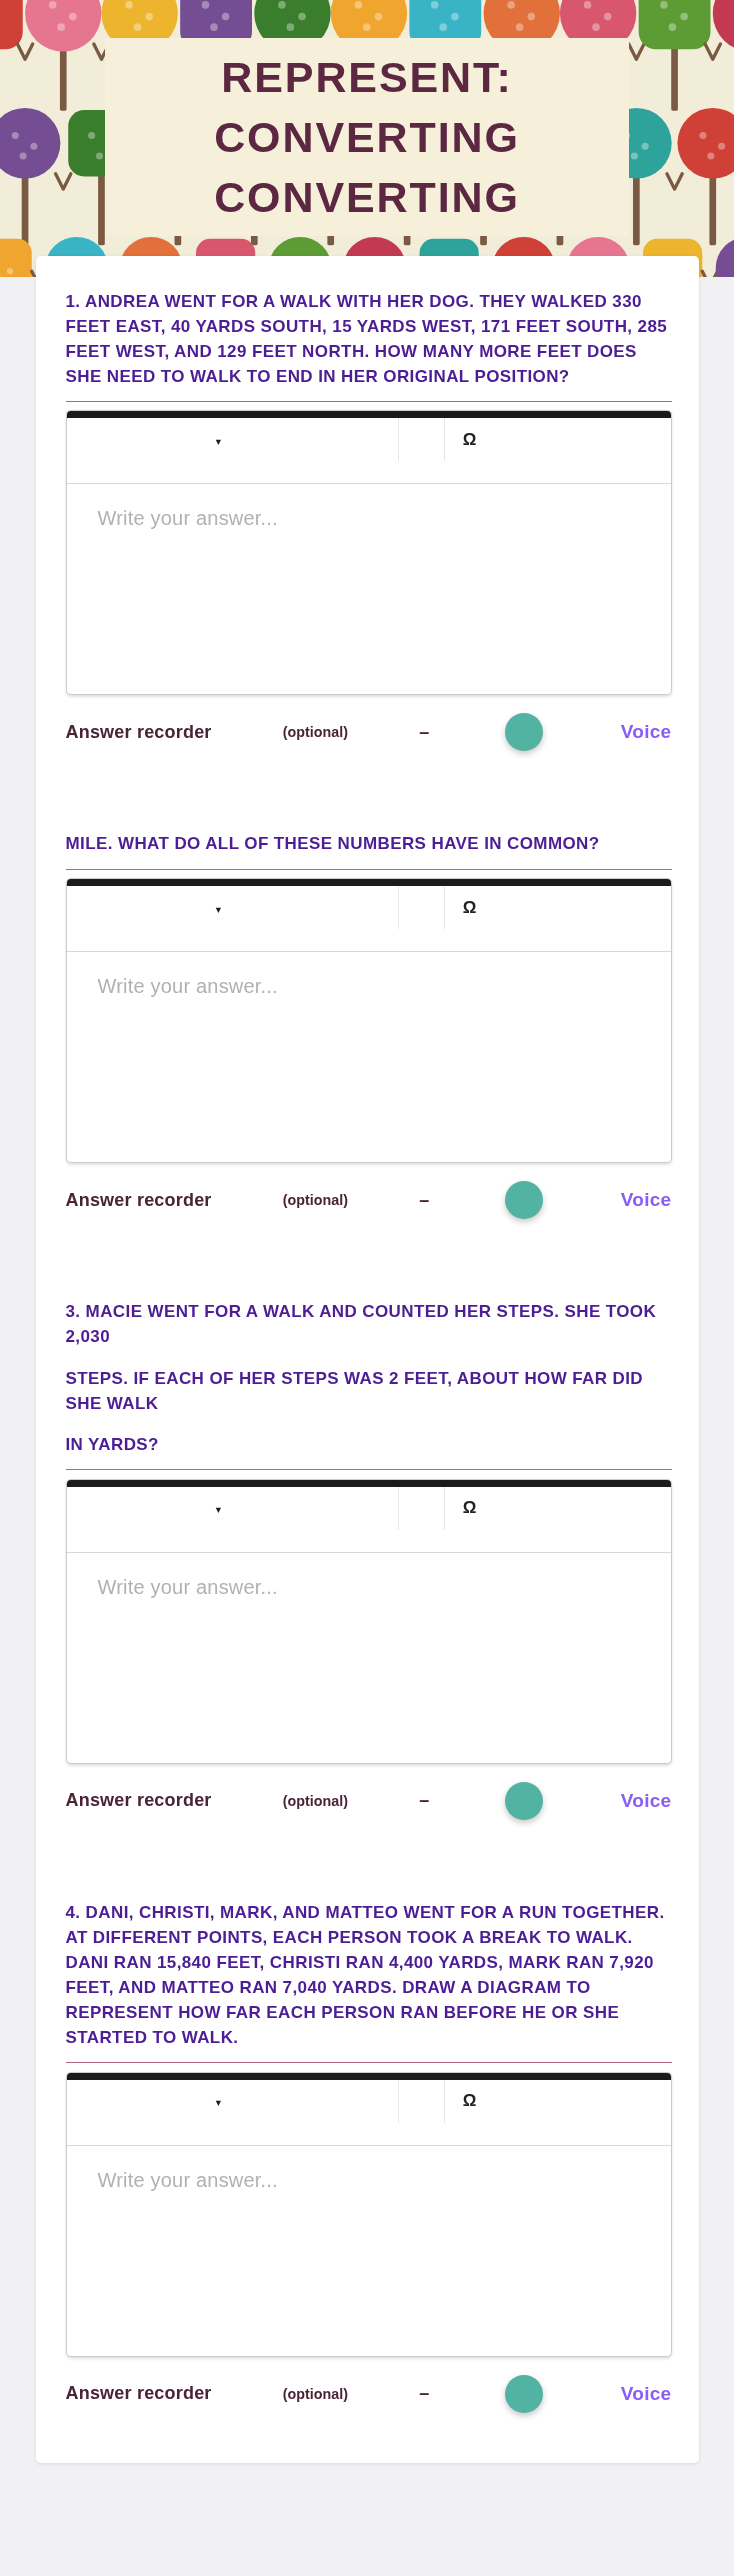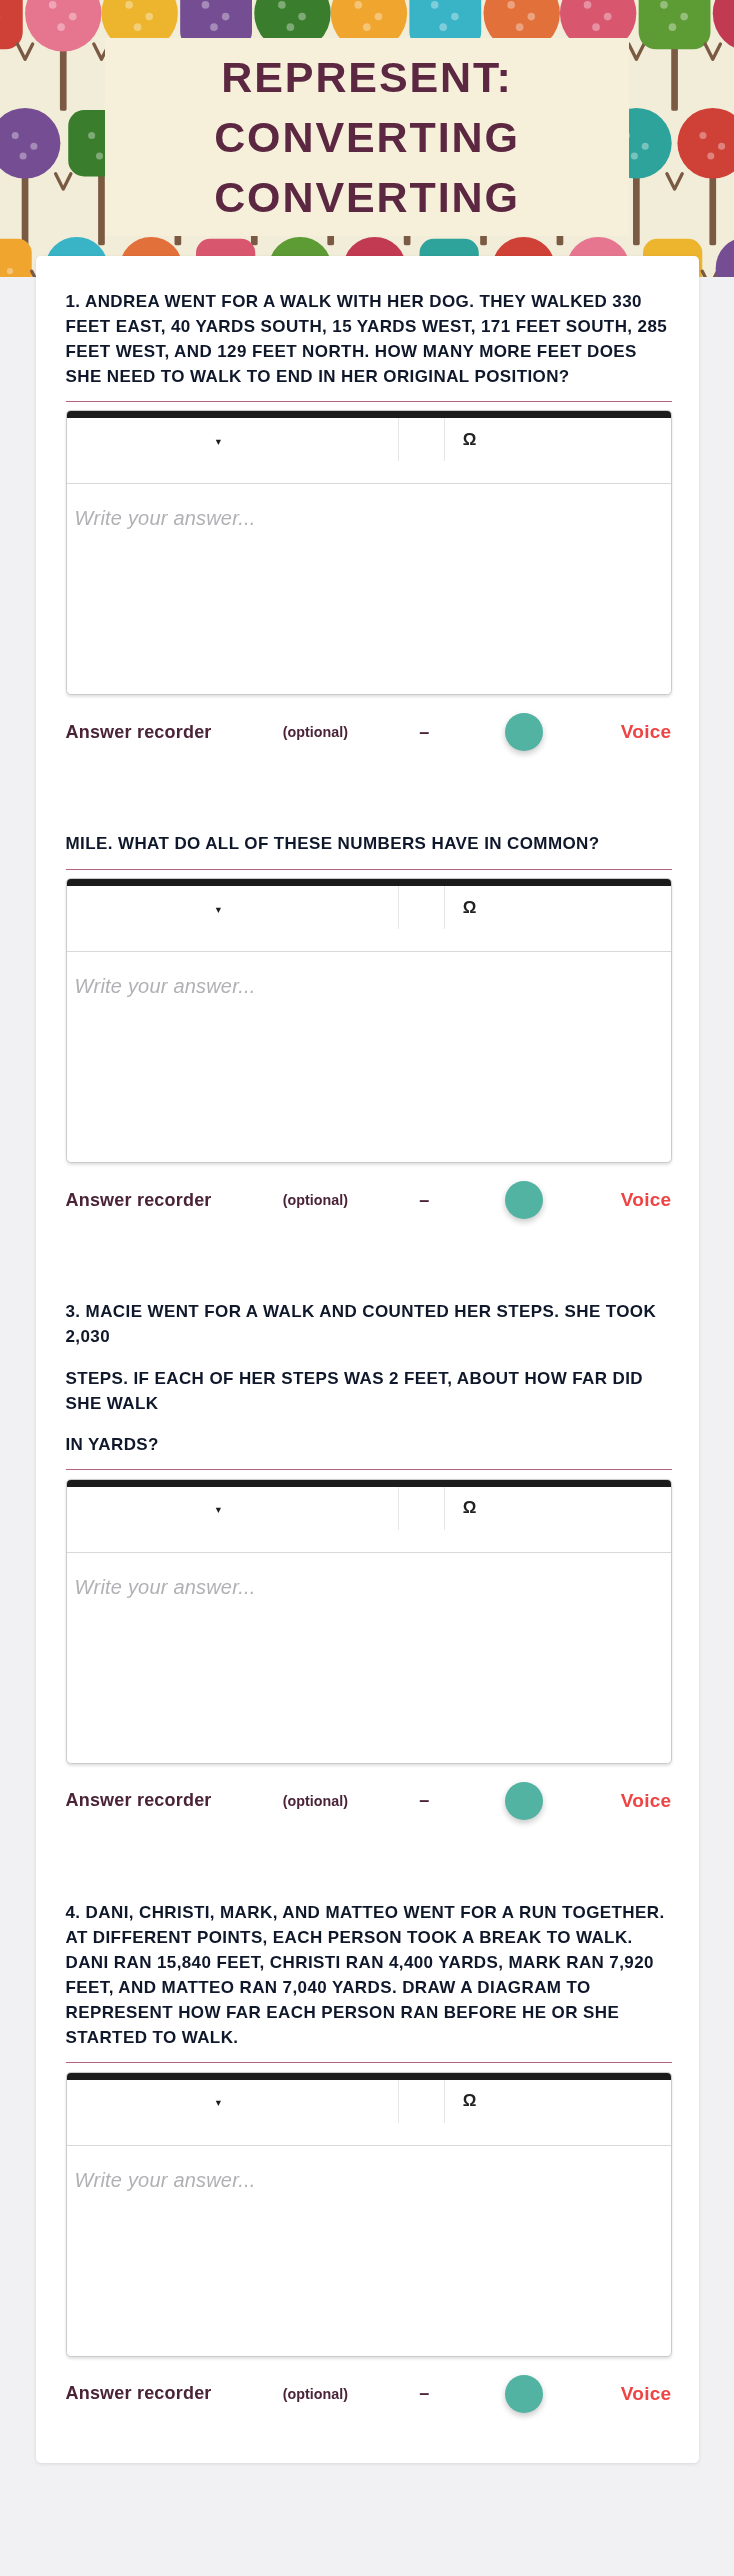--- a/index.html
+++ b/index.html
@@ -46,21 +46,21 @@
     box-sizing:border-box;
     background:#ffffff;
     border-radius:4.8px;
     box-shadow:0 1px 3.8px rgba(0,0,0,.10);
     padding:32.5px 27px 50px 30px;
   }
   .question-block{margin-bottom:80px;}
   .question-block:last-child{margin-bottom:0;}
   .question-text p{
     margin:0 0 16.2px;
-    color:#0f172a;
+    color:#4c1d95;
     font-size:17px;
     line-height:25px;
     font-weight:700;
     letter-spacing:0.4px;
   }
   .question-text p:last-child{margin-bottom:0;}
   .qdivider{
     border:none;
     border-top:1px solid #b2617f;
     margin:12.4px 0 8.6px;
@@ -107,24 +107,23 @@
     width:42px;height:42px;
     background:none;border:none;cursor:pointer;
     color:#222222;
     font-size:17px;font-weight:600;
     font-family:"Liberation Sans", sans-serif;
     padding:0;
   }
   .answer{
     min-height:210px;
     box-sizing:border-box;
-    padding:23px 8px;
+    padding:23px 31px;
     border-radius:0 0 4.8px 4.8px;
     cursor:text;
-    font-style:italic;
   }
   .ph{
     color:#b1b1b5;
     font-size:20px;
     letter-spacing:0.2px;
   }
   
   .recorder{
     display:flex;
     align-items:center;
@@ -135,21 +134,21 @@
   .rec-opt{font-size:14.3px;font-weight:700;color:#4a2337;margin-left:6.7px;}
   .rec-dash{font-size:18px;font-weight:700;color:#4a2337;margin-left:6.7px;}
   .voice-btn{
     width:38px;height:38px;
     border-radius:50%;
     background:#52b3a2;
     border:none;cursor:pointer;
     margin-left:11.5px;
     box-shadow:0 2.9px 6.7px rgba(0,0,0,.22);
   }
-  .voice-label{font-size:19px;font-weight:700;color:#ef4444;margin-left:13px;letter-spacing:0.3px;}
+  .voice-label{font-size:19px;font-weight:700;color:#8b5cf6;margin-left:13px;letter-spacing:0.3px;}
 </style>
 </head>
 <body>
 
 <header class="banner">
   <svg id="trees" width="734" height="277" viewBox="0 0 768 290">
       <rect x="-17.5" y="30" width="7" height="86" rx="2" fill="#7b5a43"></rect>
       <path d="M -14 44 l 10 -12" stroke="#7b5a43" stroke-width="4" fill="none" stroke-linecap="round"></path>
       <rect x="-51.599999999999994" y="-23.599999999999994" width="75.19999999999999" height="75.19999999999999" rx="18" fill="#cf4036"></rect>
       <circle cx="-25.11111111111111" cy="5.111111111111111" r="4" fill="#ffffff" fill-opacity="0.35"></circle>

